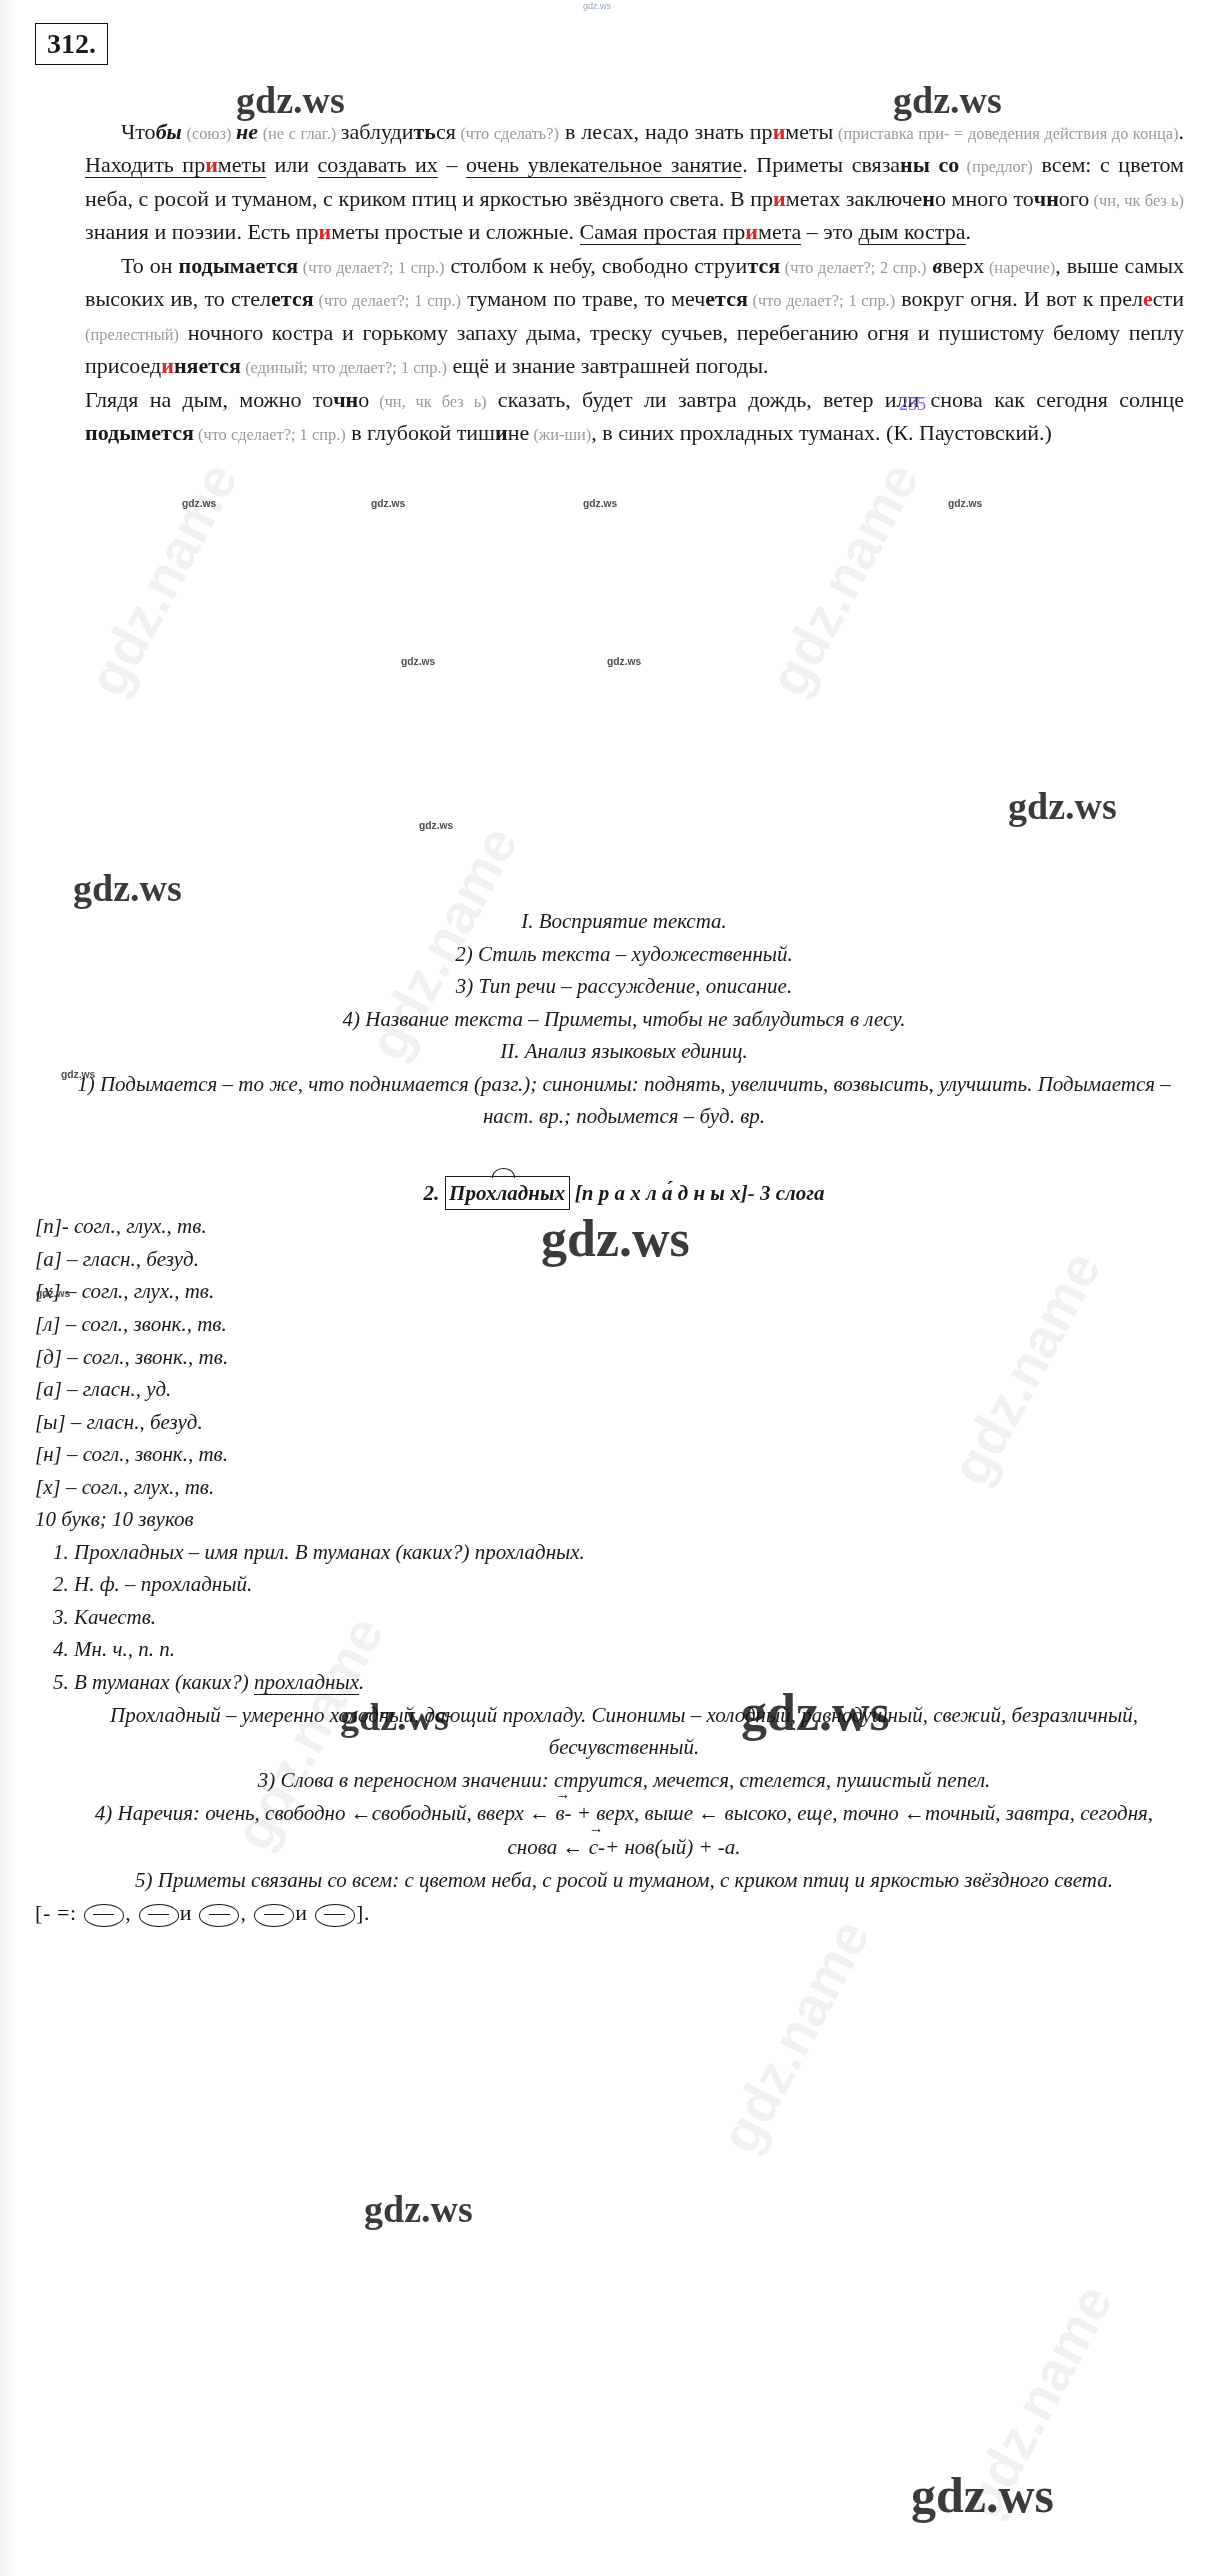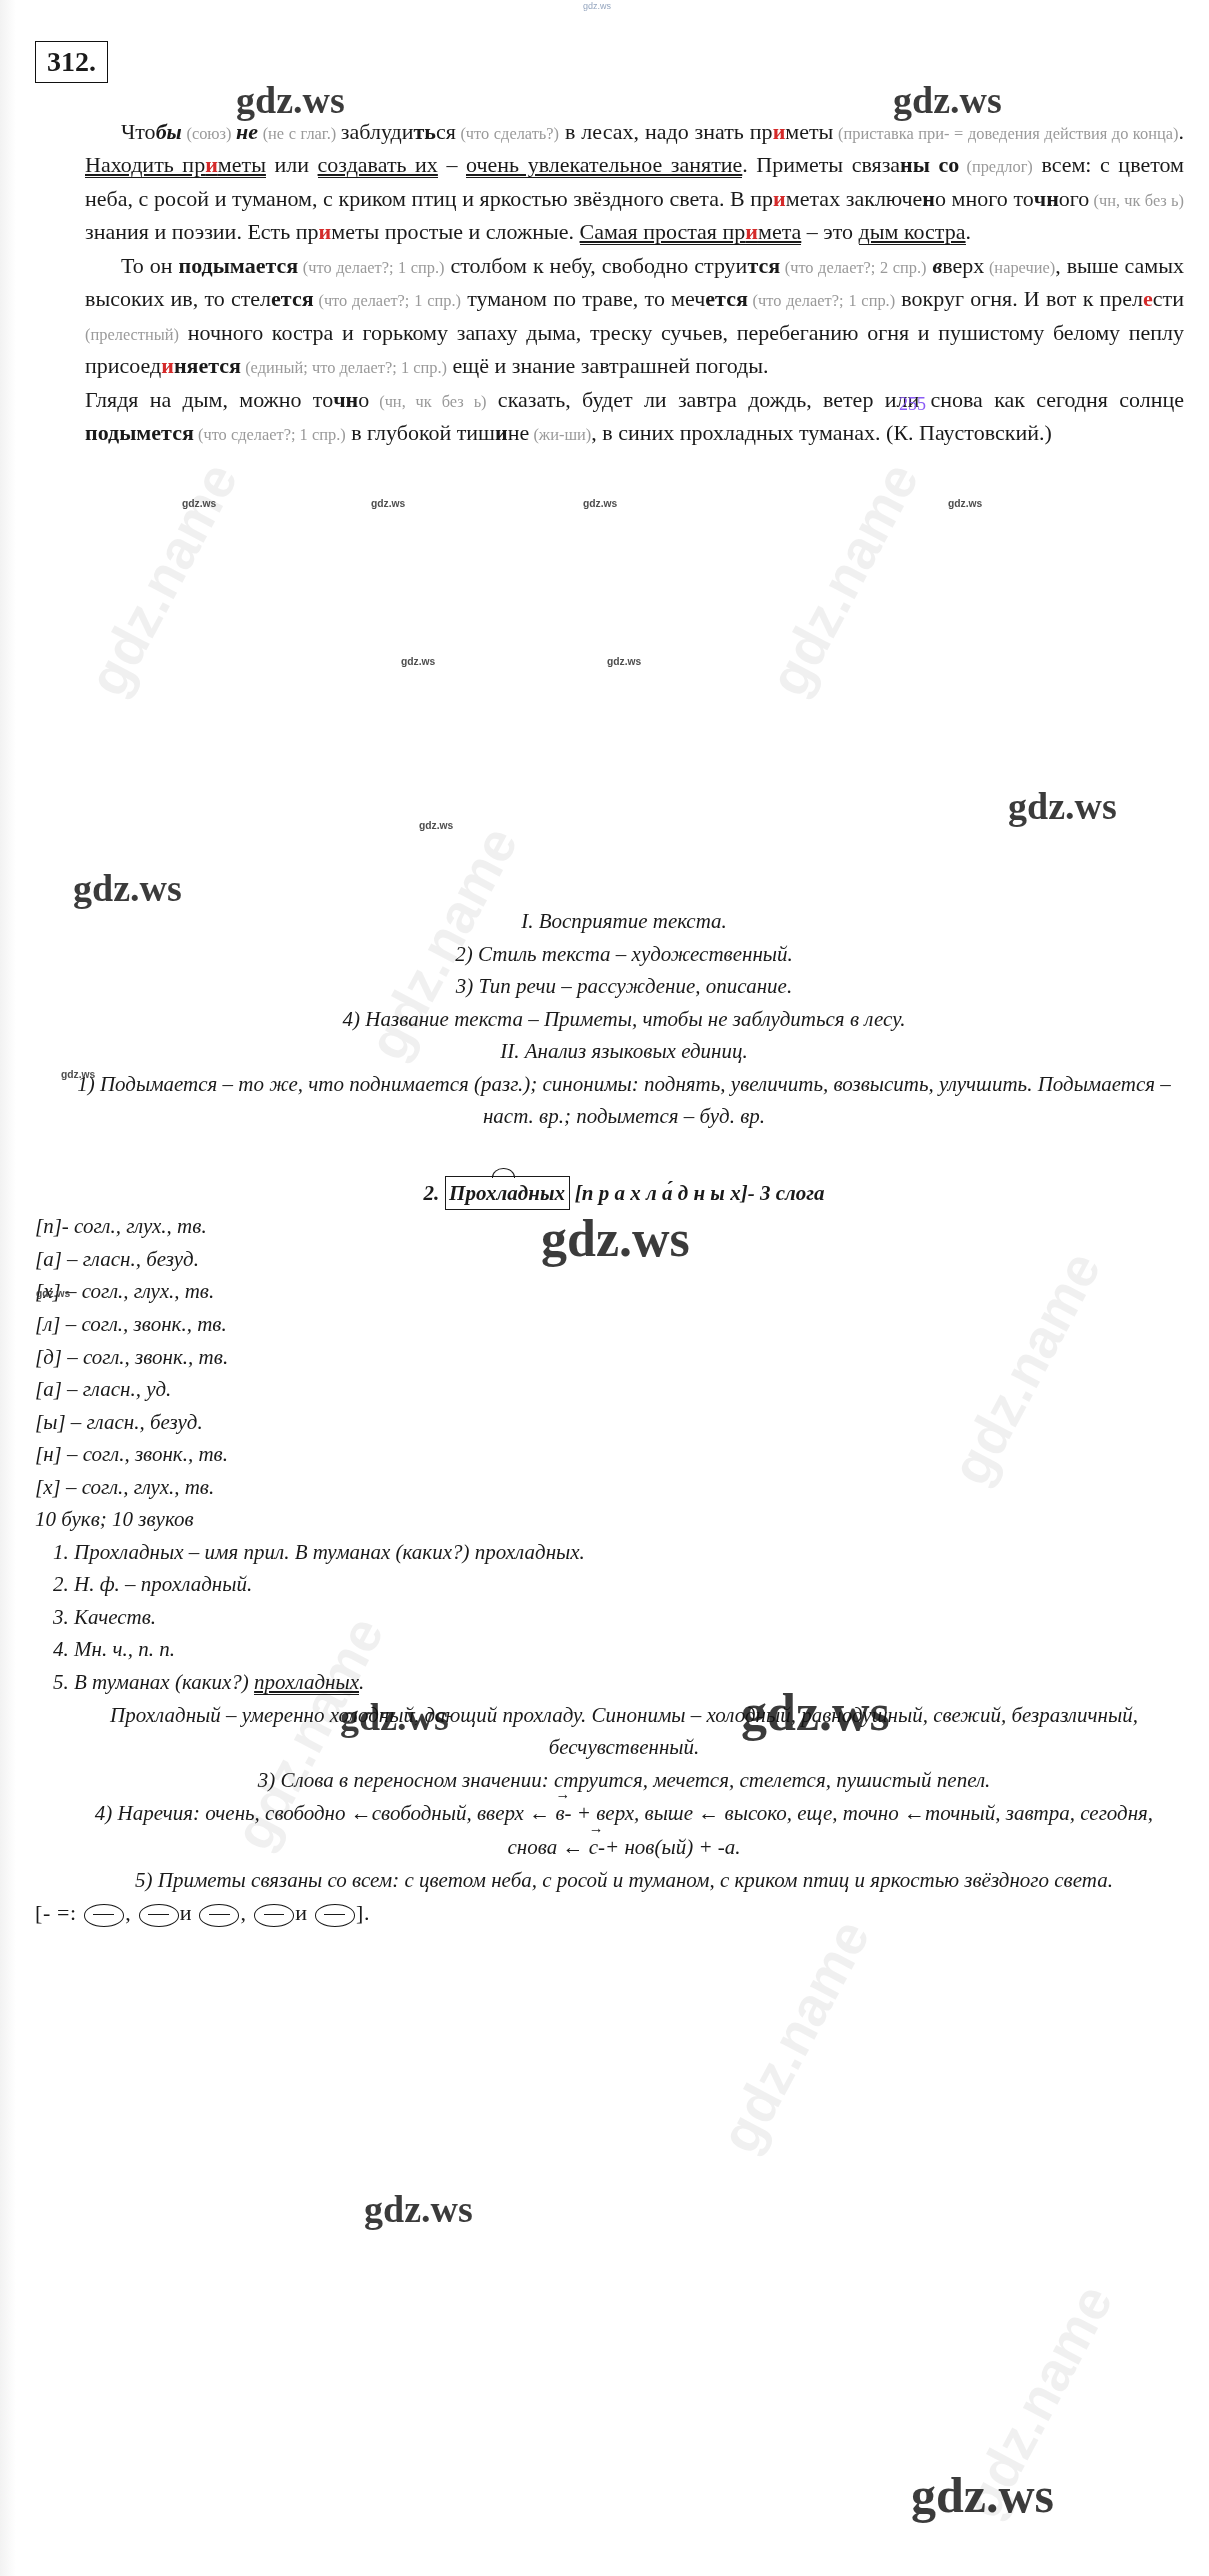--- a/index.html
+++ b/index.html
@@ -22,40 +22,39 @@
     position:absolute;
     left:35px; top:23px;
     border:1.8px solid #111;
     padding:3.6px 11px 4.9px 11px;
     font-size:28px;
     font-weight:bold;
     font-family:"Liberation Serif", serif;
     letter-spacing:0px;
     background:#fff;
     z-index:6;
-    margin-top:18px;
   }
 
   
   .body{
     position:absolute;
     left:85px;
     top:115px;
     width:1099px;
     font-size:22px;
     line-height:1.52;
     text-align:justify;
     z-index:5;
   }
   .body p{margin:0 0 0 0;}
   .ind{text-indent:36px;}
   .red{color:#d42a2a;font-weight:bold;}
   .b{font-weight:bold;}
   .gray{color:#9a9a9a;font-size:16.4px;}
-  .uu{border-bottom:1.2px solid #1a1a1a;text-decoration:underline;}
+  .uu{border-bottom:1.2px solid #1a1a1a;}
 
   .pagenum{
     position:absolute;
     left:899px; top:394px;
     font-size:18px;
     color:#8b5cf6;
     z-index:6;
   }
 
   

